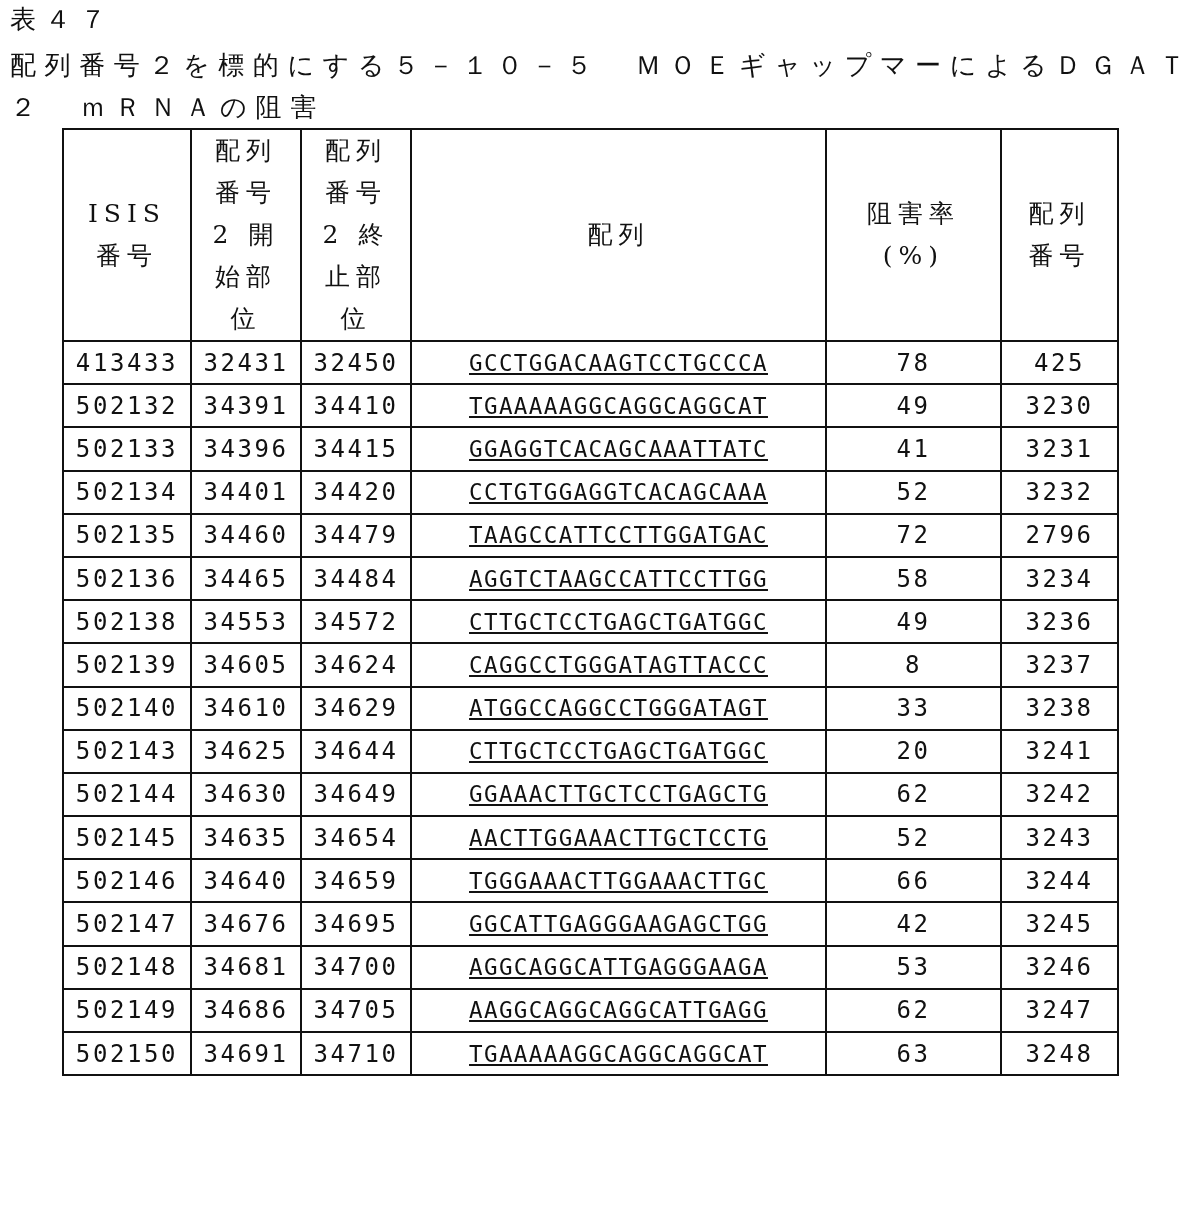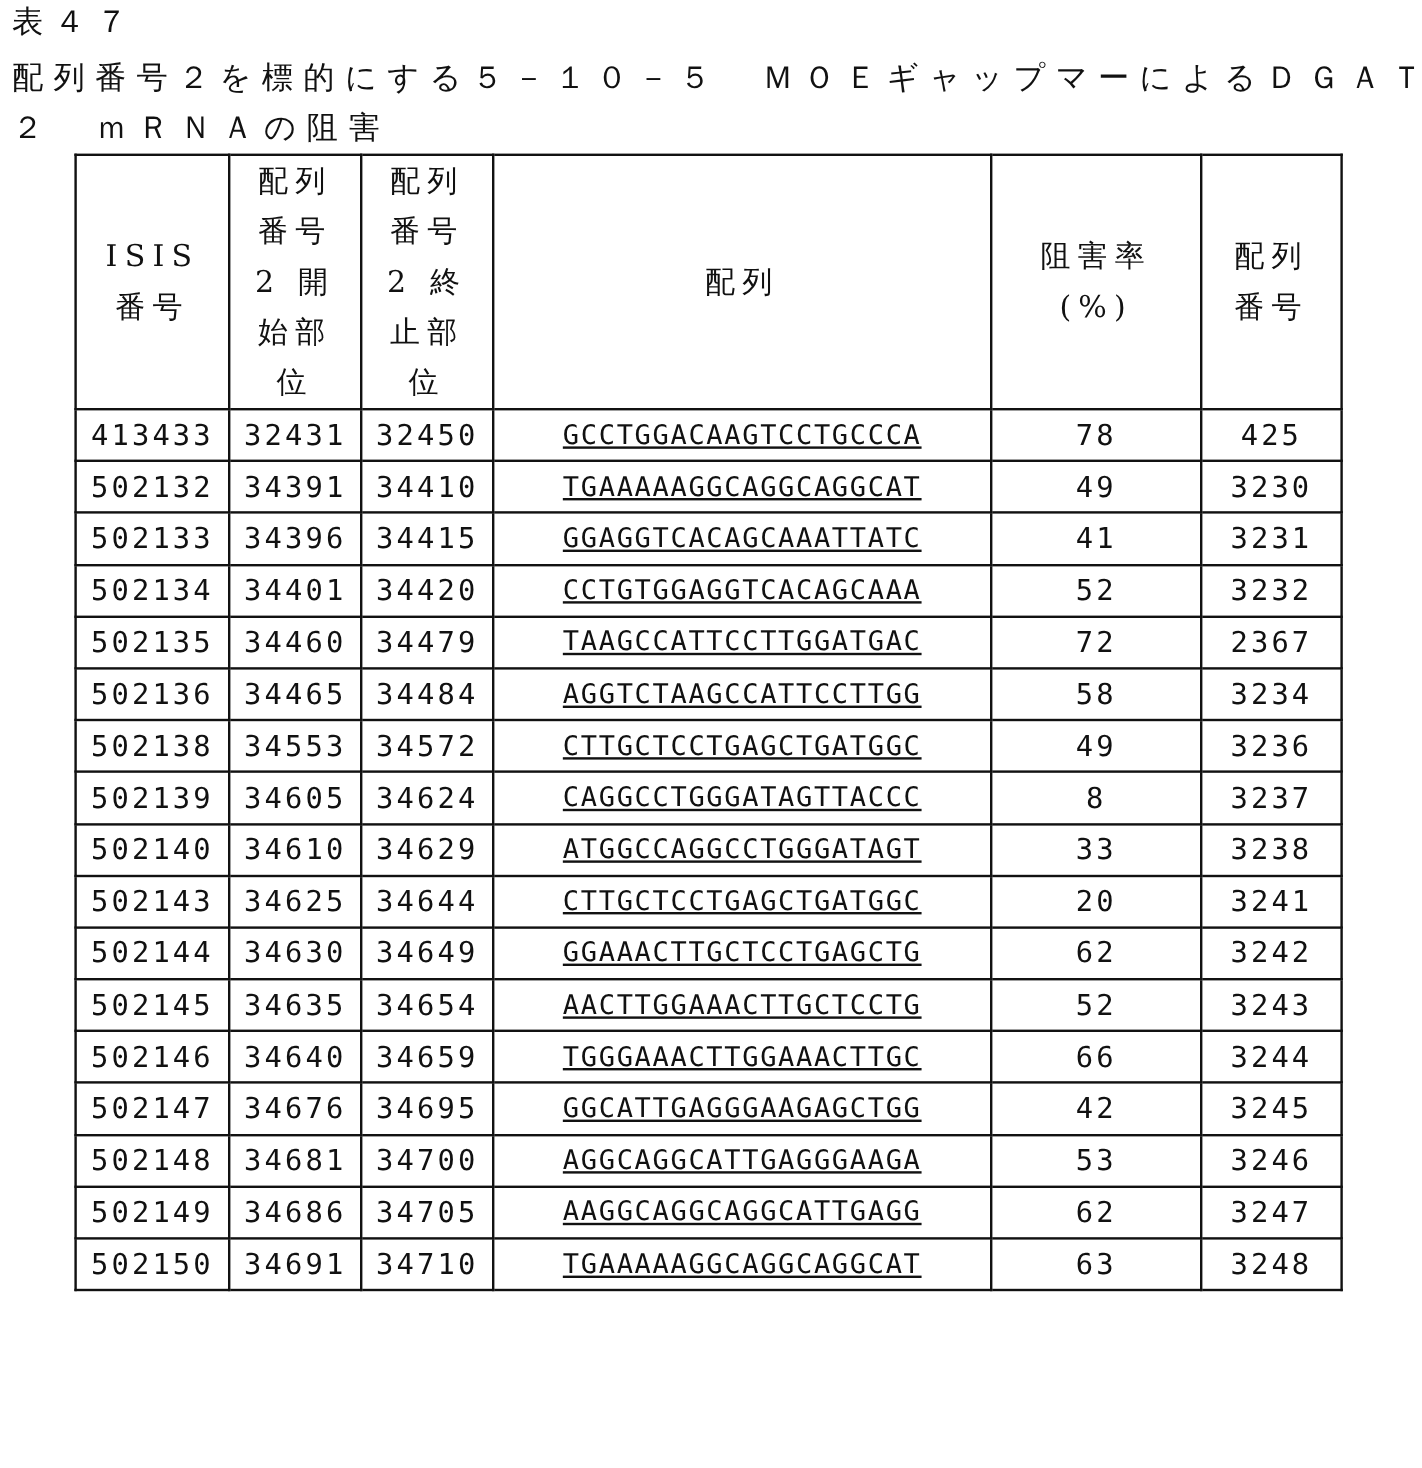--- a/index.html
+++ b/index.html
@@ -106,21 +106,21 @@
         <td class="seq">CCTGTGGAGGTCACAGCAAA</td>
         <td>52</td>
         <td>3232</td>
       </tr>
       <tr>
         <td>502135</td>
         <td>34460</td>
         <td>34479</td>
         <td class="seq">TAAGCCATTCCTTGGATGAC</td>
         <td>72</td>
-        <td>2367</td>
+        <td>2796</td>
       </tr>
       <tr>
         <td>502136</td>
         <td>34465</td>
         <td>34484</td>
         <td class="seq">AGGTCTAAGCCATTCCTTGG</td>
         <td>58</td>
         <td>3234</td>
       </tr>
       <tr>

